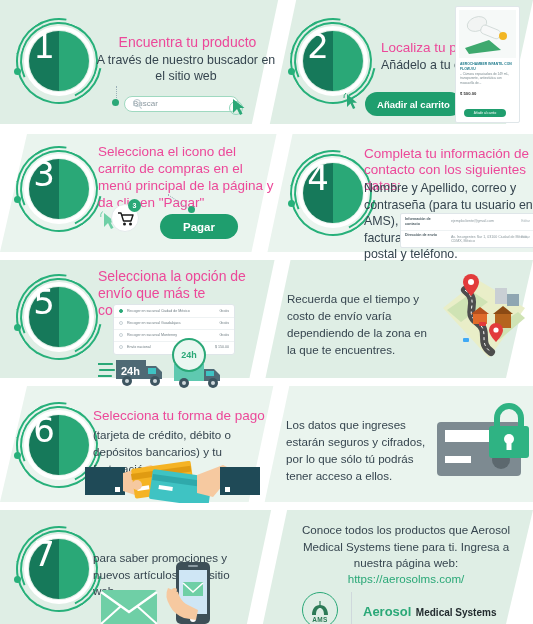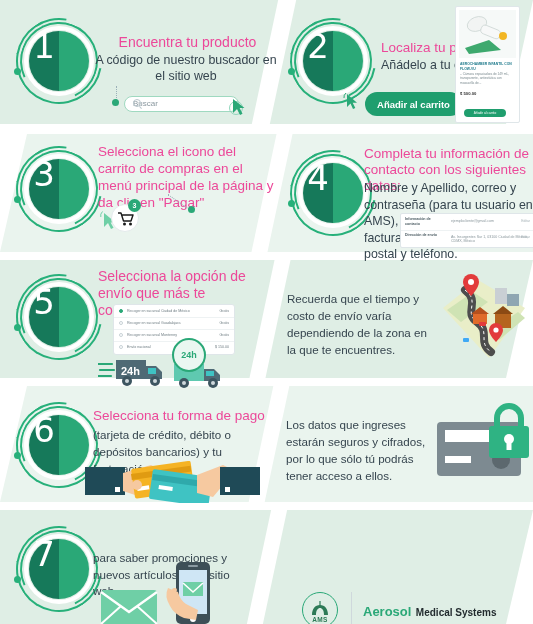--- a/index.html
+++ b/index.html
@@ -146,21 +146,21 @@
       <div class="ring-outer2"></div>
       <div class="ring-dot"></div>
       <div class="ring-white"></div>
       <div class="circle-main">
         <div class="half-l"></div>
           <div class="half-r"></div>
       </div>
       <div class="circle-num">1</div>
     </div>
     <div class="head-green" style="position:absolute;left:100px;top:34px;width:175px;text-align:center;font-size:14px;">Encuentra tu producto</div>
-    <div class="body-dark" style="position:absolute;left:95px;top:52px;width:182px;text-align:center;">A código de nuestro buscador en el sitio web</div>
+    <div class="body-dark" style="position:absolute;left:95px;top:52px;width:182px;text-align:center;">A través de nuestro buscador en el sitio web</div>
     <div class="dots-v" style="left:116px;top:86px;height:14px;"></div>
     <div class="dot-end" style="left:112px;top:99px;"></div>
     <div class="search-box" style="left:124px;top:96px;">
       <span>Buscar</span>
       <span class="search-ico"></span>
     </div>
     <div class="cursor" style="left:228px;top:96px;">
       <svg width="22" height="22" viewBox="0 0 22 22">
         <circle cx="8" cy="12" r="6.5" fill="none" stroke="#8fd6bb" stroke-width="1"></circle>
         <path d="M5 3 L5 17 L9 13 L12 19 L14.5 17.8 L11.6 12 L16.5 12 Z" fill="#2aa877"></path>
@@ -233,20 +233,21 @@
       <svg width="26" height="26" viewBox="0 0 26 26">
         <path d="M6 8 H9 L11.5 16 H19 L21 10 H10" fill="none" stroke="#1a1a1a" stroke-width="1.4" stroke-linejoin="round"></path>
         <circle cx="12.5" cy="19" r="1.5" fill="#1a1a1a"></circle>
         <circle cx="18.5" cy="19" r="1.5" fill="#1a1a1a"></circle>
       </svg>
     </div>
     <div class="cart-badge" style="left:128px;top:65px;">3</div>
 
     <div style="position:absolute;left:168px;top:60px;width:26px;height:18px;border-top:1.5px dotted #9bb0b8;transform:rotate(35deg);transform-origin:left top;"></div>
     <div class="dot-end" style="left:188px;top:72px;"></div>
+    <div class="btn-pill" style="left:160px;top:80px;width:78px;height:25px;font-size:11.5px;">Pagar</div>
   </div>
 
   <div class="step" style="left:283px;top:134px;width:250px;height:118px;">
     <div class="circle-wrap" style="left:5px;top:14px;">
       <div class="ring-outer"></div>
       <div class="ring-outer2"></div>
       <div class="ring-dot"></div>
       <div class="ring-white"></div>
       <div class="circle-main">
         <div class="half-l"></div>
@@ -443,20 +444,22 @@
         <path d="M21 21 L31 30 L41 21" fill="none" stroke="#ffffff" stroke-width="1.6"></path>
         <path d="M6 26 q-4 8 2 18 q4 8 14 12 l12 2 l2 -10 l-12 -6 q-6 -4 -8 -12 z" fill="#f6c9a0"></path>
         <rect x="10" y="26" width="5" height="4" rx="2" fill="#f6c9a0"></rect>
         <rect x="10" y="32" width="5" height="4" rx="2" fill="#f6c9a0"></rect>
         <rect x="10" y="38" width="5" height="4" rx="2" fill="#f6c9a0"></rect>
       </svg>
     </div>
   </div>
 
   <div style="position:absolute;left:275px;top:510px;width:258px;height:114px;">
+    <div class="foot-text" style="position:absolute;left:22px;top:12px;width:218px;">Conoce todos los productos que Aerosol Medical Systems tiene para ti. Ingresa a nuestra página web:</div>
+    <div class="foot-link" style="position:absolute;left:22px;top:62px;width:218px;text-align:center;">https://aerosolms.com/</div>
 
     <div class="logo-circle" style="left:27px;top:82px;">
       <svg width="34" height="34" viewBox="0 0 34 34">
         <path d="M17 8 V15" stroke="#2d7a56" stroke-width="1.2" fill="none"></path>
         <path d="M17 12 C12 12 9 16 9 22 L13 22 C13 17 15 15 17 15 Z" fill="#2d7a56"></path>
         <path d="M17 12 C22 12 25 16 25 22 L21 22 C21 17 19 15 17 15 Z" fill="#2d7a56"></path>
       </svg>
     </div>
     <div class="logo-ams" style="left:27px;top:0;bottom:auto;top:106px;">AMS</div>
     <div class="logo-divider" style="left:76px;top:82px;height:32px;"></div>

